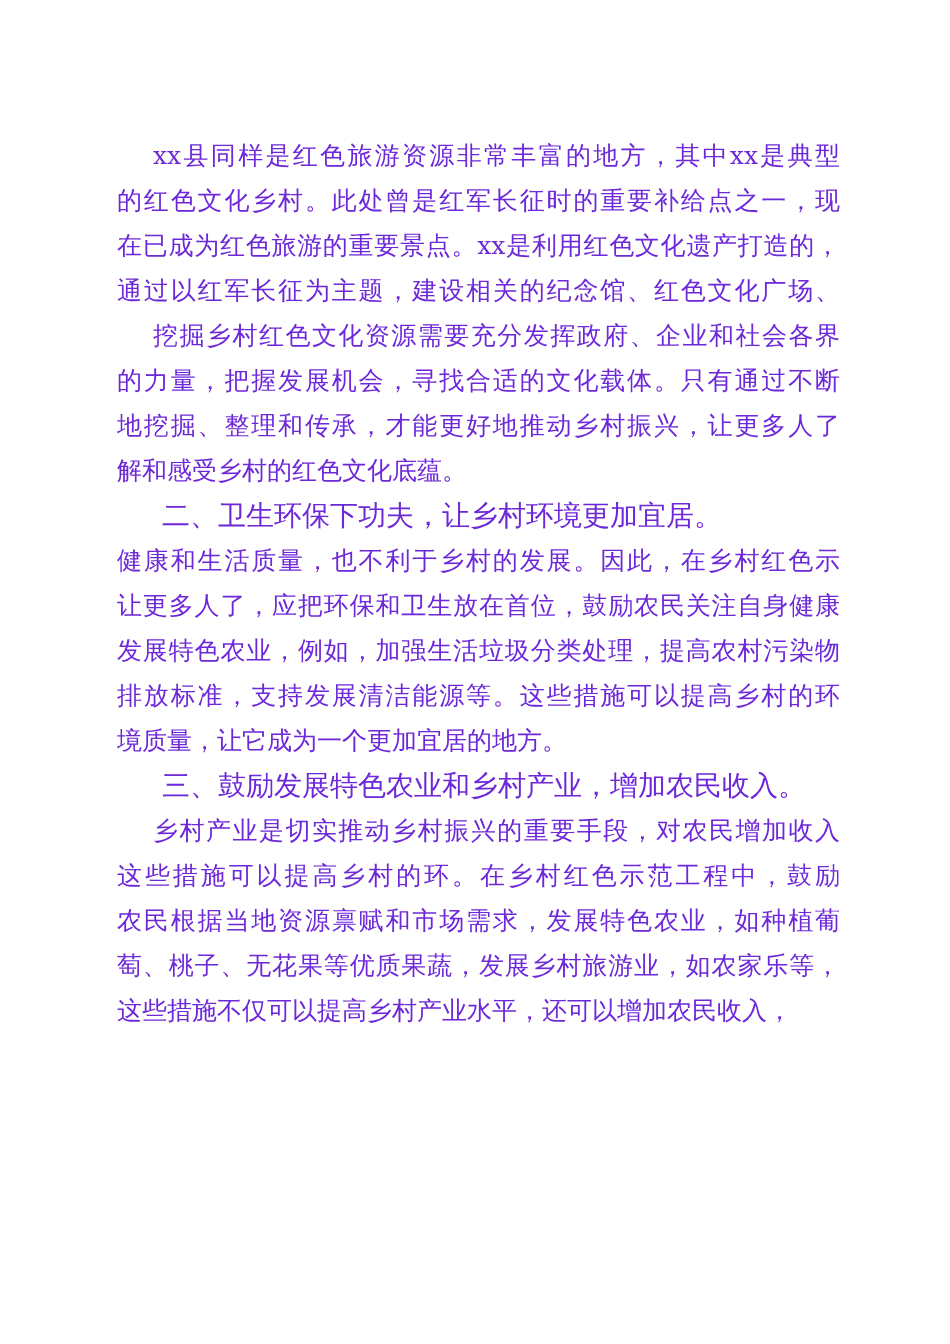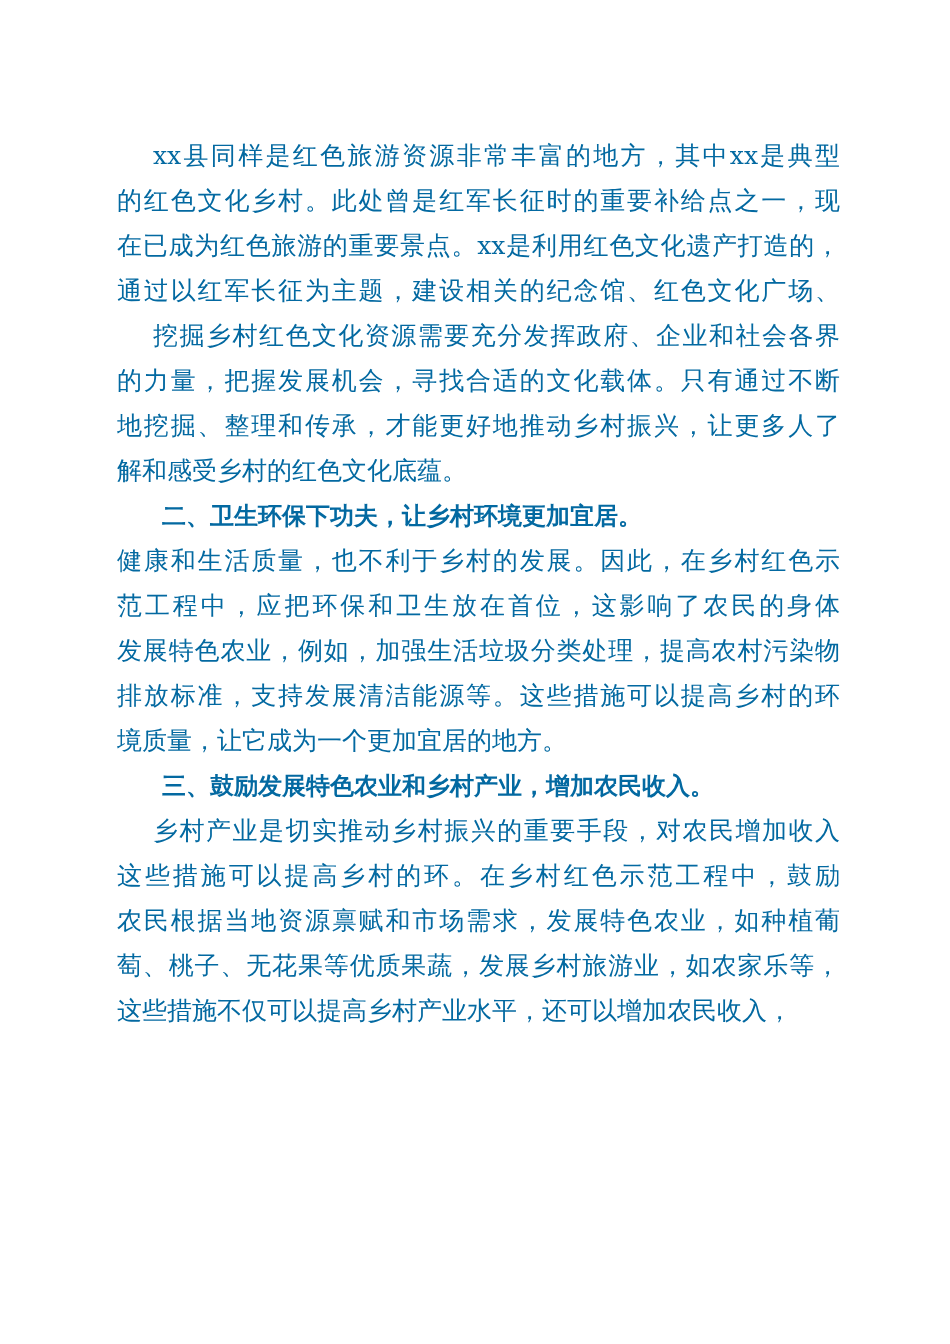--- a/index.html
+++ b/index.html
@@ -21,36 +21,36 @@
   .content {
     padding: 133px 110px 0 117px;
   }
   .blk { margin: 0; }
   .ln {
     font-family: "DejaVu Serif", "Liberation Serif", serif;
     font-size: 25px;
     line-height: 45px;
     height: 45px;
     overflow: hidden;
-    color: #0369a1;
+    color: #6d28d9;
     white-space: nowrap;
     text-align: left;
   }
   .ln.fill {
     text-align: justify;
     text-align-last: justify;
     white-space: normal;
   }
   .para .ln.first {
     padding-left: 36px;
   }
   .heading .ln {
     font-family: "Liberation Sans", "DejaVu Sans", sans-serif;
-    font-weight: 700;
-    font-size: 24px;
+    font-weight: 400;
+    font-size: 28px;
     padding-left: 45px;
   }
 </style>
 </head>
 <body>
 
 <div class="page">
   <div class="content">
       <div class="blk para">
         <div class="ln first fill">xx县同样是红色旅游资源非常丰富的地方，其中xx是典型</div>
@@ -62,21 +62,21 @@
         <div class="ln first fill">挖掘乡村红色文化资源需要充分发挥政府、企业和社会各界</div>
         <div class="ln fill">的力量，把握发展机会，寻找合适的文化载体。只有通过不断</div>
         <div class="ln fill">地挖掘、整理和传承，才能更好地推动乡村振兴，让更多人了</div>
         <div class="ln">解和感受乡村的红色文化底蕴。</div>
       </div>
       <div class="blk heading">
         <div class="ln first">二、卫生环保下功夫，让乡村环境更加宜居。</div>
       </div>
       <div class="blk para">
         <div class="ln fill">健康和生活质量，也不利于乡村的发展。因此，在乡村红色示</div>
-        <div class="ln fill">范工程中，应把环保和卫生放在首位，这影响了农民的身体</div>
+        <div class="ln fill">让更多人了，应把环保和卫生放在首位，鼓励农民关注自身健康</div>
         <div class="ln fill">发展特色农业，例如，加强生活垃圾分类处理，提高农村污染物</div>
         <div class="ln fill">排放标准，支持发展清洁能源等。这些措施可以提高乡村的环</div>
         <div class="ln">境质量，让它成为一个更加宜居的地方。</div>
       </div>
       <div class="blk heading">
         <div class="ln first">三、鼓励发展特色农业和乡村产业，增加农民收入。</div>
       </div>
       <div class="blk para">
         <div class="ln first fill">乡村产业是切实推动乡村振兴的重要手段，对农民增加收入</div>
         <div class="ln fill">这些措施可以提高乡村的环。在乡村红色示范工程中，鼓励</div>

